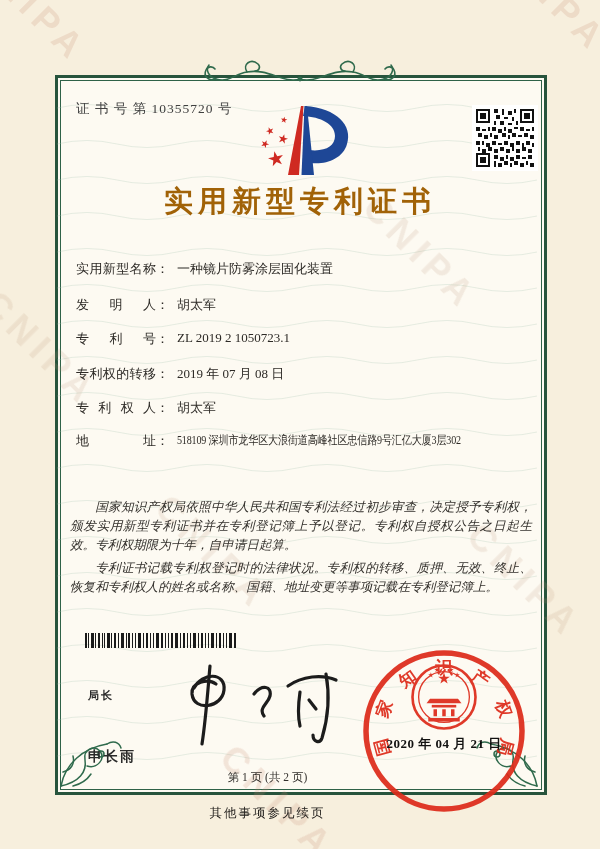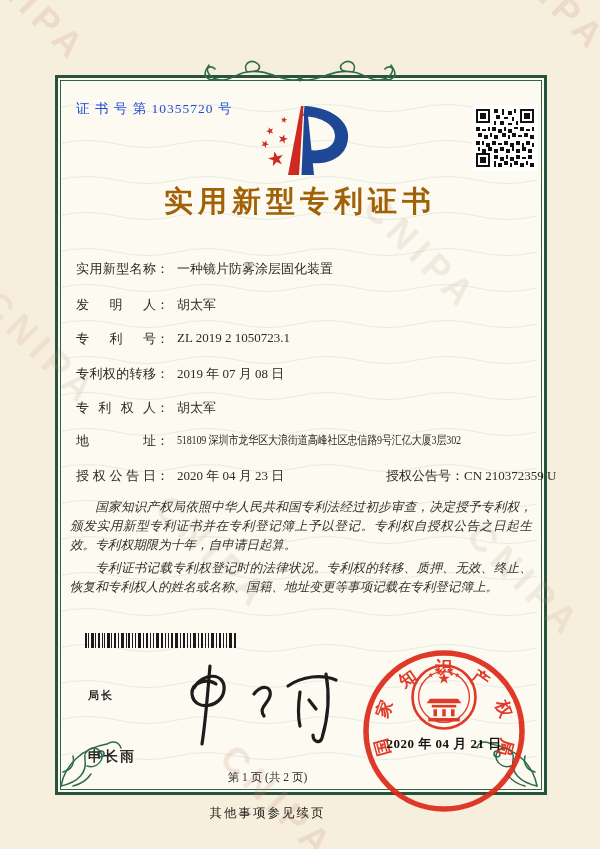--- a/index.html
+++ b/index.html
@@ -10,21 +10,21 @@
       font-size:36px;letter-spacing:7px;color:rgba(198,140,115,0.20);transform:rotate(45deg);
       white-space:nowrap;z-index:3;pointer-events:none;}
   .wm.light{color:rgba(186,150,120,0.16);}
   
   .frame{position:absolute;left:55px;top:75px;width:486px;height:714px;border:3px solid #27543c;z-index:1;background:#fdfaf2;}
   .frame-inner{position:absolute;left:2px;top:2px;right:2px;bottom:2px;border:1px solid #2f6248;}
   .waves{position:absolute;left:57px;top:78px;z-index:2;opacity:.5;}
   .orn{position:absolute;z-index:4;}
   
   .content{position:absolute;left:0;top:0;width:600px;height:849px;z-index:5;color:#2e2b28;}
-  .cert-no{position:absolute;left:76px;top:100px;font-size:13.5px;letter-spacing:1px;color:#1d4ed8;}
+  .cert-no{position:absolute;left:76px;top:100px;font-size:13.5px;letter-spacing:1px;color:#404040;}
   .logo{position:absolute;left:255px;top:102px;}
   .qr{position:absolute;left:472px;top:105px;width:66px;height:66px;background:#ffffff;padding:0;}
   .title{position:absolute;left:0;top:182px;width:600px;text-align:center;font-size:29px;font-weight:bold;
          letter-spacing:5px;color:#a16207;}
   .frow{position:absolute;left:76px;width:460px;font-size:13px;white-space:nowrap;color:#2d2a26;}
   .flabel{display:inline-block;width:80px;text-align:justify;text-align-last:justify;vertical-align:top;}
   .fcolon{display:inline-block;vertical-align:top;}
   .fvalue{display:inline-block;margin-left:8px;vertical-align:top;}
   .fvalue.squeeze{font-size:12px;transform:scaleX(0.84);transform-origin:left center;letter-spacing:-0.2px;}
   .grant2{position:absolute;left:310px;top:0;white-space:nowrap;}
@@ -176,24 +176,20 @@
     </div>
     <div class="frow" style="top:365px;">
       <span class="flabel">专利权的转移</span><span class="fcolon">：</span><span class="fvalue">2019 年 07 月 08 日</span>
     </div>
     <div class="frow" style="top:399px;">
       <span class="flabel">专利权人</span><span class="fcolon">：</span><span class="fvalue">胡太军</span>
     </div>
     <div class="frow" style="top:432px;">
       <span class="flabel">地址</span><span class="fcolon">：</span><span class="fvalue squeeze">518109 深圳市龙华区大浪街道高峰社区忠信路9号汇亿大厦3层302</span>
     </div>
-    <div class="frow" style="top:467px;">
-      <span class="flabel">授权公告日</span><span class="fcolon">：</span><span class="fvalue">2020 年 04 月 23 日</span>
-      <span class="grant2"><span>授权公告号</span><span>：</span><span>CN 210372359 U</span></span>
-    </div>
 
     <div class="paras">
       <p>国家知识产权局依照中华人民共和国专利法经过初步审查，决定授予专利权，颁发实用新型专利证书并在专利登记簿上予以登记。专利权自授权公告之日起生效。专利权期限为十年，自申请日起算。</p>
       <p>专利证书记载专利权登记时的法律状况。专利权的转移、质押、无效、终止、恢复和专利权人的姓名或名称、国籍、地址变更等事项记载在专利登记簿上。</p>
     </div>
 
     <svg class="barcode" width="152" height="15" viewBox="0 0 152 15">
       <g fill="#1a1a1a">
         <path d="M0 0h2v15H0z M3 0h1v15H3z M6 0h3v15H6z M10 0h1v15h-1z M13 0h2v15h-2z M17 0h1v15h-1z M19 0h1v15h-1z M22 0h3v15h-3z M26 0h1v15h-1z M29 0h2v15h-2z M33 0h1v15h-1z M36 0h3v15h-3z M41 0h1v15h-1z M43 0h2v15h-2z M47 0h1v15h-1z M50 0h1v15h-1z M53 0h3v15h-3z M58 0h1v15h-1z M61 0h2v15h-2z M65 0h1v15h-1z M68 0h1v15h-1z M71 0h3v15h-3z M76 0h2v15h-2z M80 0h1v15h-1z M83 0h1v15h-1z M86 0h2v15h-2z M90 0h3v15h-3z M95 0h1v15h-1z M98 0h2v15h-2z M102 0h1v15h-1z M105 0h1v15h-1z M108 0h3v15h-3z M113 0h1v15h-1z M116 0h2v15h-2z M120 0h1v15h-1z M123 0h1v15h-1z M126 0h3v15h-3z M131 0h1v15h-1z M134 0h2v15h-2z M138 0h1v15h-1z M141 0h1v15h-1z M144 0h3v15h-3z M149 0h2v15h-2z"></path>
       </g>

